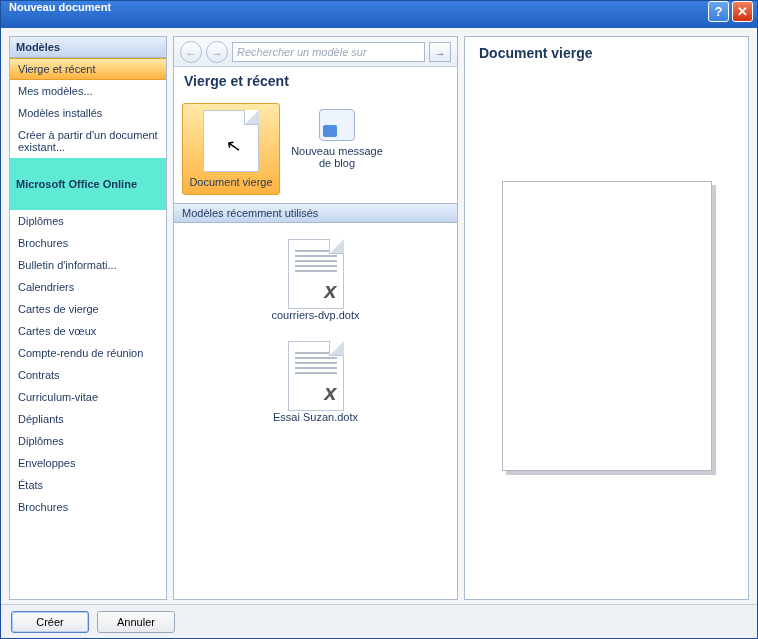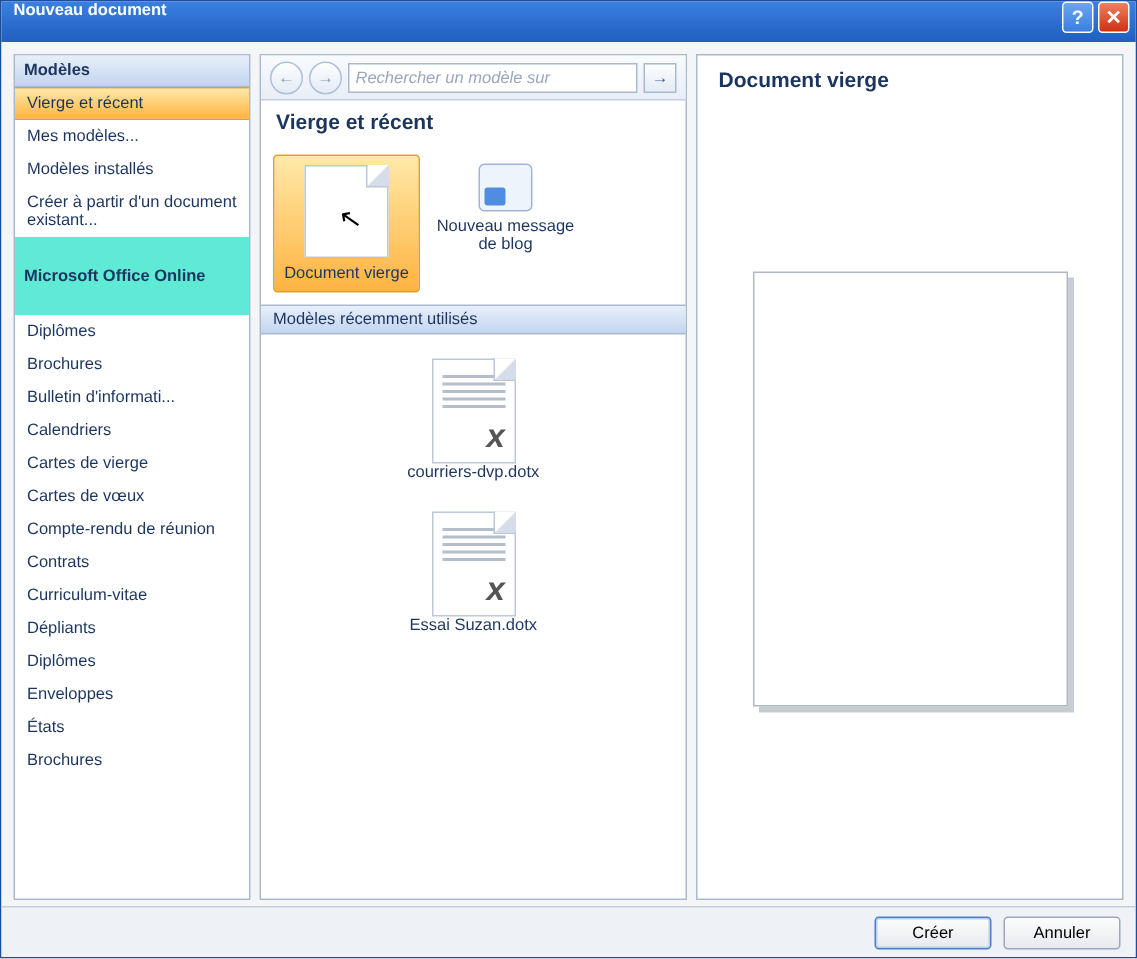--- a/index.html
+++ b/index.html
@@ -51,21 +51,21 @@
   .doc-x { position:absolute; bottom:4px; right:6px; font-size:22px; color:#555; font-weight:bold; font-style:italic;}
   .cursor-arrow { position:absolute; left:22px; top:24px; font-size:18px; color:#000; transform:rotate(-10deg); }
 
   .preview { width:285px; display:flex; flex-direction:column; padding:8px 10px;}
   .preview-title { font-weight:bold; font-size:14px; color:#1c355e; padding-left:4px;}
   .preview-page { flex:1; display:flex; align-items:center; justify-content:center;}
   .blank-page-frame { position:relative; }
   .blank-page { width:210px; height:290px; background:#fff; border:1px solid #b0b8c4; position:relative; z-index:1;}
   .blank-page-shadow { position:absolute; left:4px; top:4px; width:210px; height:290px; background:#c9cdd3; }
 
-  .footer { height:34px; display:flex; align-items:center; justify-content:flex-end; gap:8px; padding:0 10px; background:#eef2f7; border-top:1px solid #c6cedd;}
+  .footer { height:34px; display:flex; align-items:center; justify-content:flex-start; gap:8px; padding:0 10px; background:#eef2f7; border-top:1px solid #c6cedd;}
   .btn { min-width:78px; height:22px; border:1px solid #9aa7bc; background:linear-gradient(#fdfdfd,#e7e9ed); border-radius:3px; display:flex; align-items:center; justify-content:center; color:#000;}
   .btn.default { border:1px solid #4f7fc5; box-shadow:0 0 0 1px #b5d0f3 inset;}
 
   ::-webkit-scrollbar { width:16px; }
   ::-webkit-scrollbar-track { background:#eef2f7; border-left:1px solid #c6cedd;}
   ::-webkit-scrollbar-thumb { background:linear-gradient(#dfe7f2,#b9cbe4); border:1px solid #97abc8; border-radius:2px;}
 </style>
 </head>
 <body>
 

